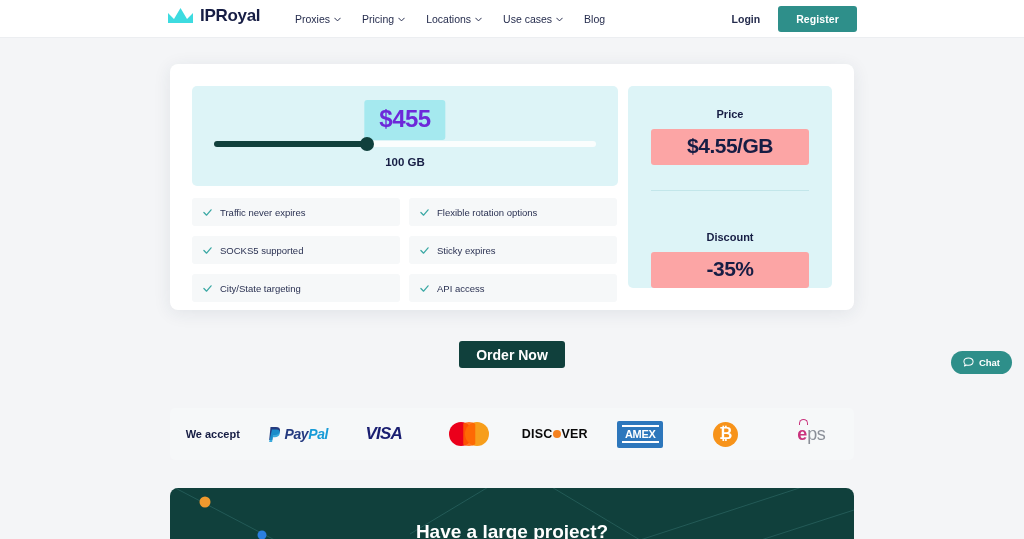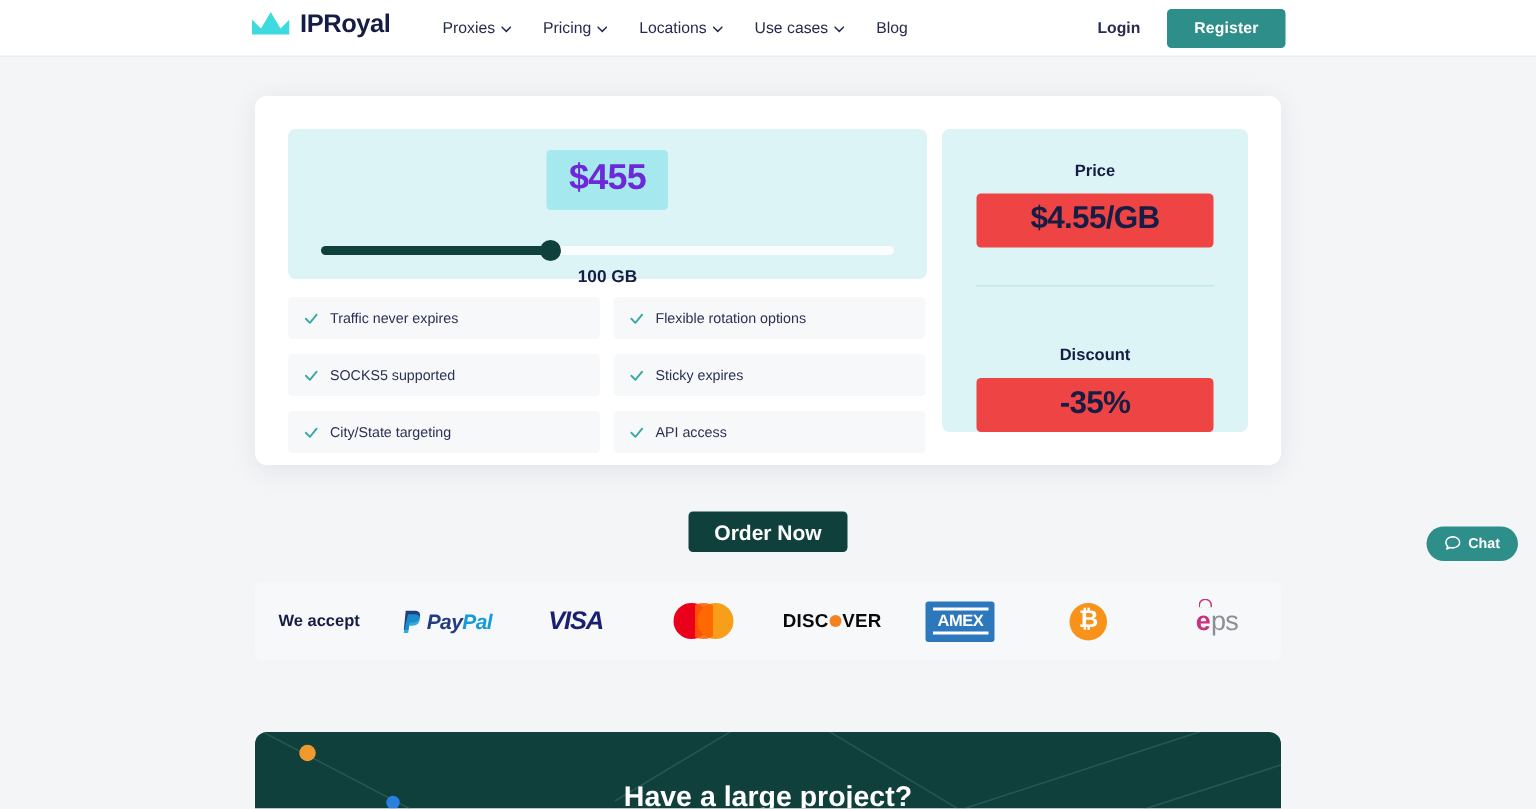--- a/index.html
+++ b/index.html
@@ -57,21 +57,21 @@
     width: 426px; height: 100px;
     background: #ddf4f7; border-radius: 5px;
   }
   .amount-badge {
     position: absolute; left: 50%; transform: translateX(-50%); top: 14px;
     background: #a5e9ef; color: #6d28d9;
     font-size: 24px; font-weight: bold;
     padding: 5px 15px 7px; border-radius: 3px;
     letter-spacing: -0.5px;
   }
-  .slider-row { position: absolute; left: 22px; right: 22px; top: 78px; }
+  .slider-row { position: absolute; left: 22px; right: 22px; top: 55px; }
   .slider-track {
     position: relative; height: 6px;
     background: #fafdfd; border-radius: 3px;
   }
   .slider-fill {
     position: absolute; left: 0; top: 0; height: 6px;
     background: #10403c; border-radius: 3px;
   }
   .slider-thumb {
     position: absolute; top: 50%; width: 14px; height: 14px;
@@ -97,40 +97,40 @@
   .summary {
     position: absolute; right: 22px; top: 22px;
     width: 204px; height: 202px;
     background: #ddf4f7; border-radius: 5px;
     display: flex; flex-direction: column; align-items: center;
   }
   .sum-label {
     font-size: 11px; font-weight: bold; color: #161d44;
   }
   .sum-value {
-    background: #ef4444; color: #161d44;
+    background: #fca5a5; color: #161d44;
     font-size: 21px; font-weight: bold;
     width: 158px; text-align: center;
     padding: 5px 0 7px; border-radius: 3px;
     letter-spacing: -0.5px;
   }
   .sum-divider { width: 158px; height: 1px; background: #c2e6ea; }
 
   
   .order-btn {
     position: absolute; left: 459px; top: 341px;
     width: 106px; height: 27px;
     background: #10403c; color: #ffffff;
     font-size: 14px; font-weight: bold;
     border: none; border-radius: 3px; cursor: pointer;
   }
 
   
   .payments {
-    position: absolute; left: 170px; top: 388px;
+    position: absolute; left: 170px; top: 408px;
     width: 684px; height: 52px;
     background: #f6f8f9; border-radius: 5px;
     display: flex; align-items: center;
   }
   .pay-cell { flex: 1; display: flex; align-items: center; justify-content: center; }
   .we-accept { font-size: 11px; font-weight: bold; color: #161d44; }
   .paypal { display: flex; align-items: center; gap: 3px; }
   .pp-text { font-size: 14px; font-weight: bold; font-style: italic; color: #253b80; letter-spacing: -0.4px; }
   .pp-text .pal { color: #179bd7; }
   .visa { font-size: 17px; font-weight: bold; font-style: italic; color: #1a1f71; letter-spacing: -0.8px; }

